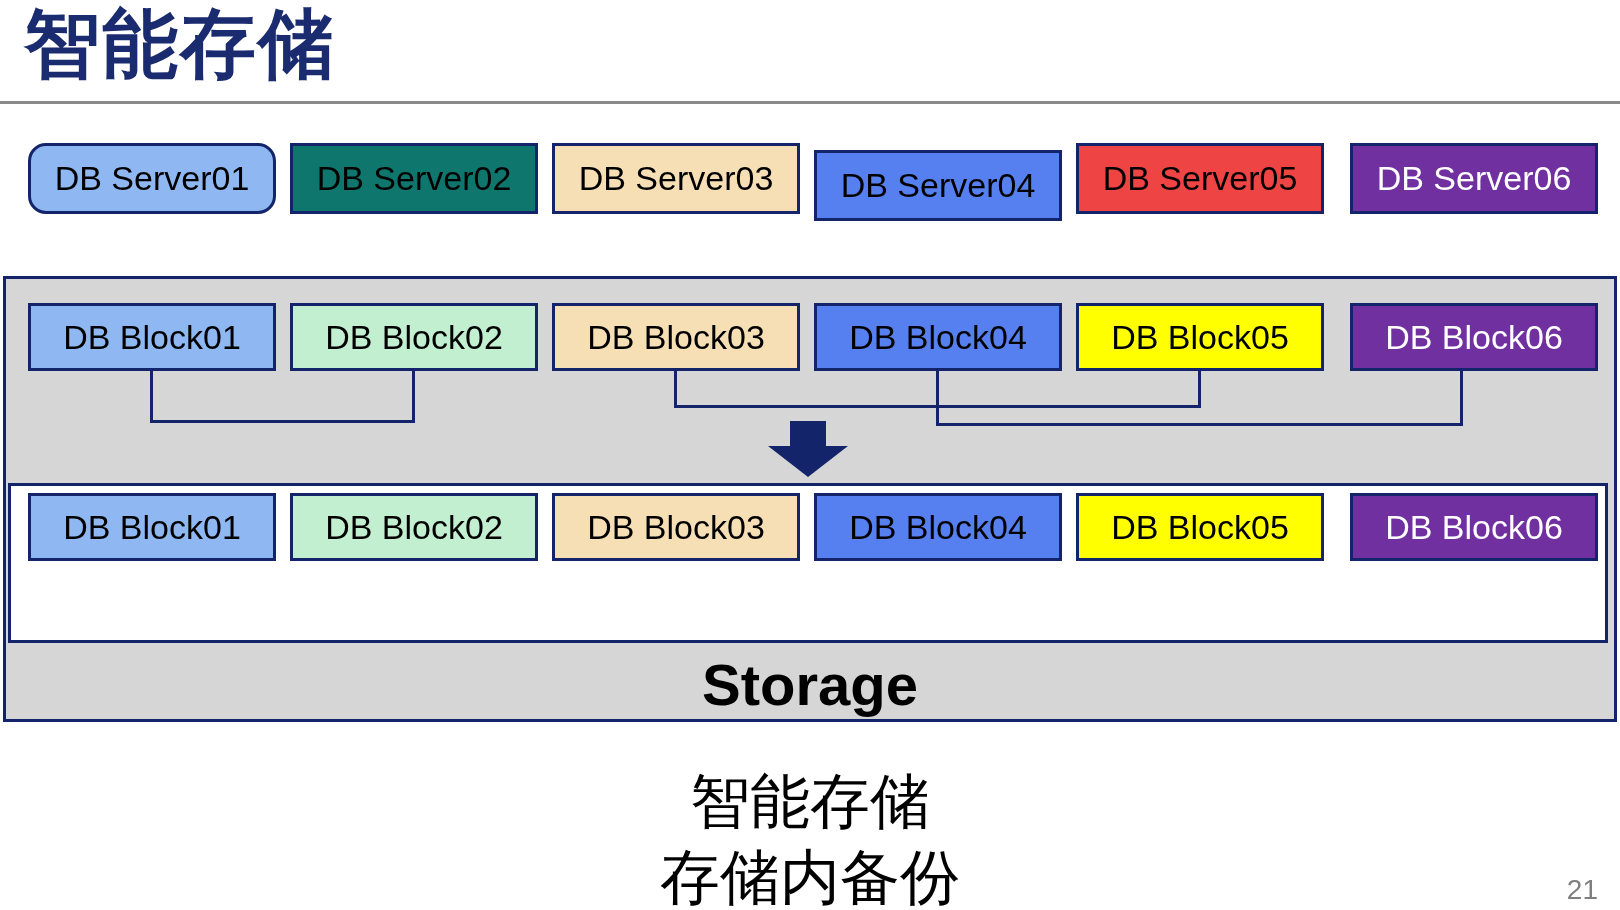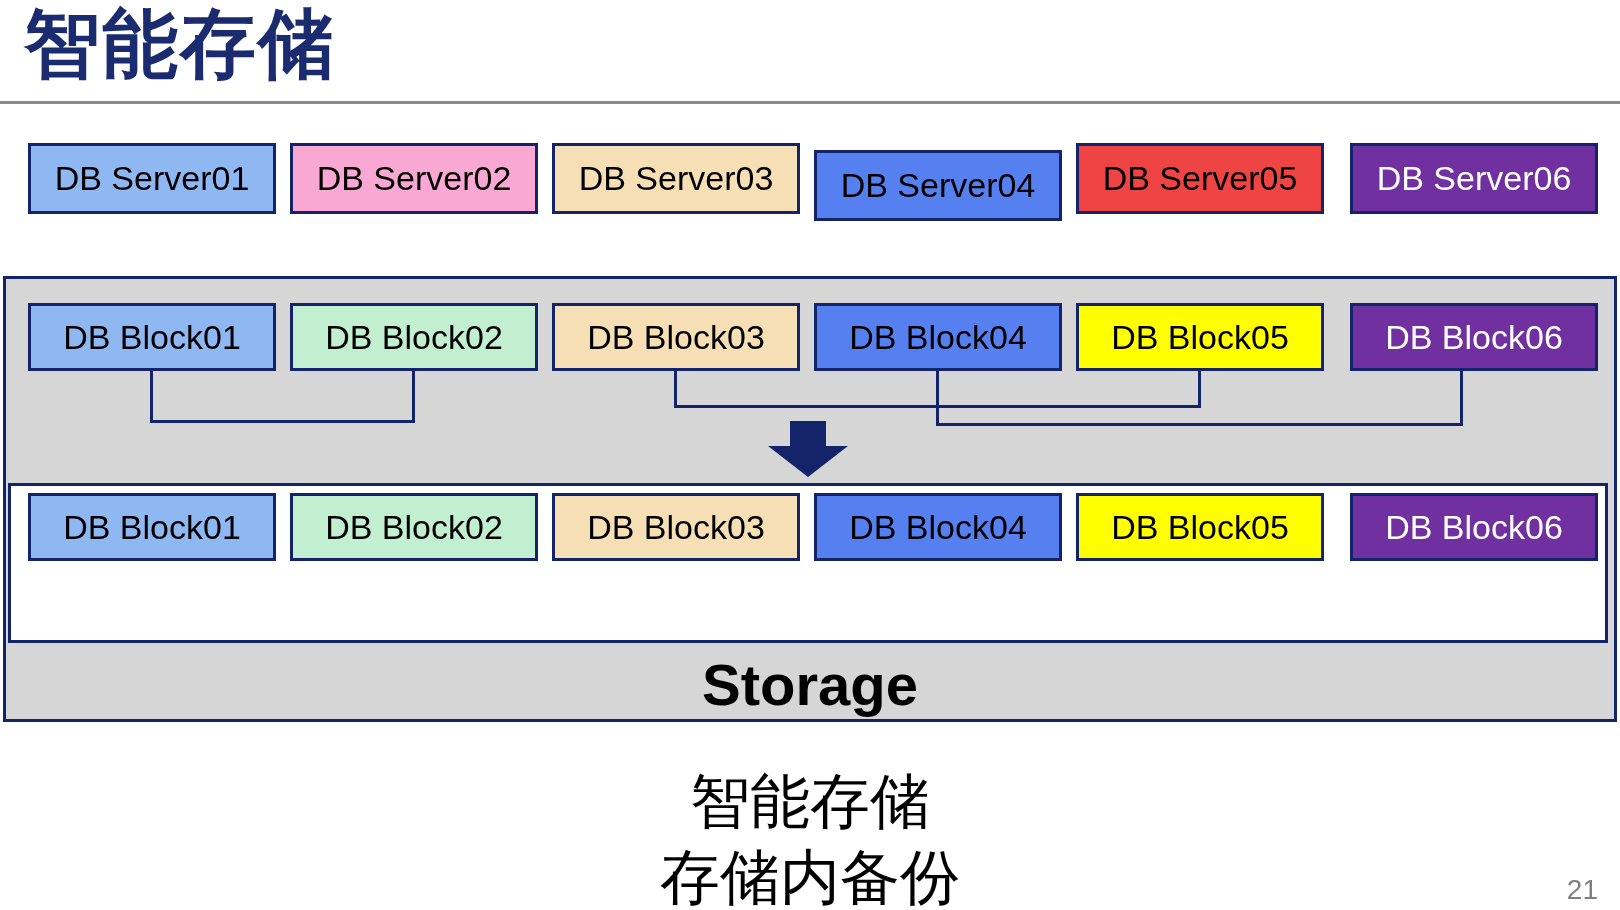--- a/index.html
+++ b/index.html
@@ -79,22 +79,22 @@
 </style>
 </head>
 <body>
 
 <div id="slide">
 
   <div class="title">智能存储</div>
   <div class="divider"></div>
 
   <div class="server-row">
-    <div class="box col0" style="background: rgb(143, 184, 242); color: rgb(0, 0, 0);">DB Server01</div>
-    <div class="box col1" style="background: #f9a8d4; color: rgb(0, 0, 0);">DB Server02</div>
+    <div class="box col0" style="background: rgb(143, 184, 242); color: rgb(0, 0, 0); border-radius: 18px;">DB Server01</div>
+    <div class="box col1" style="background: #0f766e; color: rgb(0, 0, 0);">DB Server02</div>
     <div class="box col2" style="background: rgb(246, 223, 181); color: rgb(0, 0, 0); text-align: center;">DB Server03</div>
     <div class="box col3" style="background: rgb(86, 128, 240); color: rgb(0, 0, 0); margin-top: 7px;">DB Server04</div>
     <div class="box col4" style="background: #ef4444; color: rgb(0, 0, 0);">DB Server05</div>
     <div class="box col5" style="background: rgb(113, 48, 160); color: rgb(255, 255, 255);">DB Server06</div>
   </div>
 
   <div class="gray-box"></div>
 
   <div class="row-top">
     <div class="box col0" style="background: rgb(143, 184, 242); color: rgb(0, 0, 0);">DB Block01</div>

